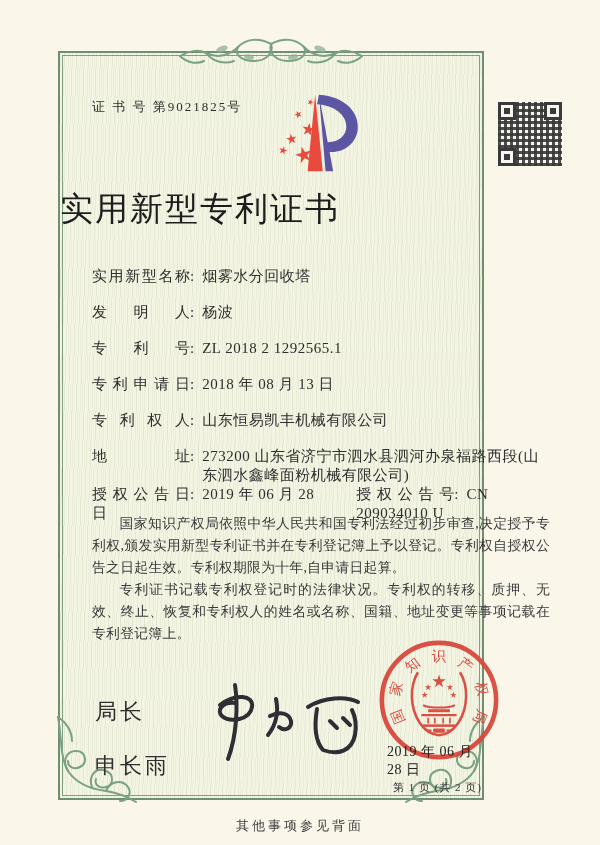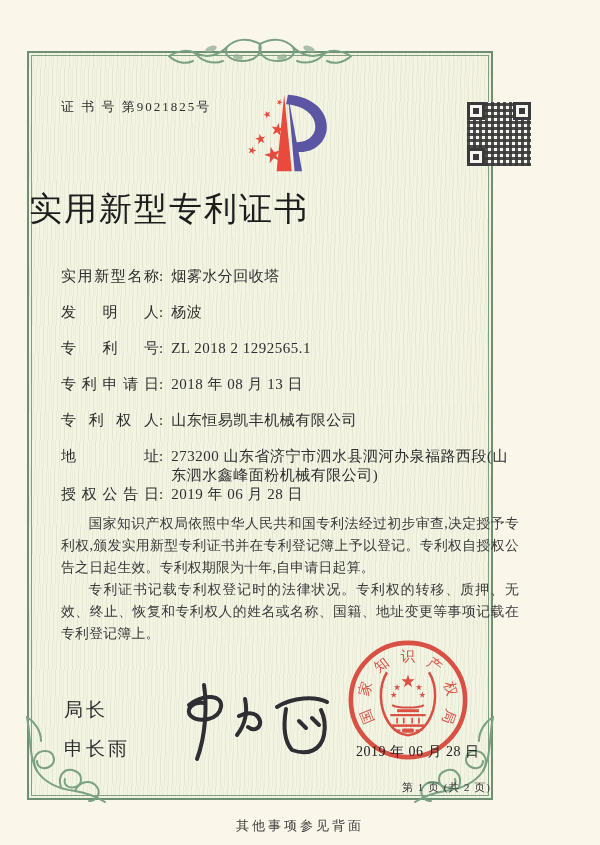--- a/index.html
+++ b/index.html
@@ -8,21 +8,21 @@
     background:#faf7ea;
     font-family:"Liberation Serif","DejaVu Serif",serif;
     color:#2b2b2b;
     position:relative;
     overflow:hidden;
   }
   .page{position:absolute;inset:0;}
 
   
   .frame{
-    position:absolute;left:27px;top:51px;width:466px;height:749px;
+    position:absolute;left:58px;top:51px;width:426px;height:749px;
     border:2px solid #6d8f74;
     box-sizing:border-box;
     background:
       repeating-linear-gradient(92deg, rgba(130,165,125,.10) 0 1px, transparent 1px 4px),
       repeating-linear-gradient(88deg, rgba(130,165,125,.07) 0 1px, transparent 1px 6px),
       #f4f4e3;
   }
   .frame-inner{position:absolute;inset:2px;border:1px solid rgba(109,143,116,.85);pointer-events:none;}
 
   .orn path, .orn ellipse{stroke:#7aa183;stroke-width:2;fill:none;stroke-linecap:round;}
@@ -62,22 +62,22 @@
   .addr .fvalue{display:inline-block;width:350px;line-height:19px;letter-spacing:.5px;}
   .grant-row{display:flex;line-height:19px;}
   .grant-row .pair2{margin-left:42px;}
 
   
   .paras{position:absolute;left:32px;top:453px;width:458px;
     font-size:13.8px;line-height:22px;letter-spacing:.3px;color:#3a3a3a;text-align:justify;margin-top:7px;}
   .paras p{margin:0;text-indent:2em;}
 
   
-  .signoff{position:absolute;left:35px;top:644px;font-size:19px;letter-spacing:3px;color:#2e2e2e;}
-  .signoff .name{margin-top:13px;}
+  .signoff{position:absolute;left:35px;top:644px;font-size:22px;letter-spacing:3px;color:#2e2e2e;}
+  .signoff .name{margin-top:24px;}
   .signature{position:absolute;left:130px;top:622px;}
   .signature path{stroke:#2e2e34;stroke-width:4;fill:none;stroke-linecap:round;stroke-linejoin:round;}
 
   .seal{position:absolute;left:316px;top:584px;width:126px;height:126px;opacity:.93;}
   .seal-red{stroke:#d8453a;fill:none;}
   .seal text{font-family:"Liberation Serif","DejaVu Serif",serif;font-size:17px;fill:#d8453a;}
   .seal-date{position:absolute;left:327px;top:690px;font-size:14px;letter-spacing:.5px;color:#222;z-index:5;}
 
   .page-num{position:absolute;left:0;top:727px;width:100%;text-align:right;font-size:11px;letter-spacing:1px;color:#333;}
   .back-note{position:absolute;left:0;top:817px;width:100%;text-align:center;font-size:13px;letter-spacing:3px;color:#3c3c3c;}
@@ -167,20 +167,23 @@
       </div>
       <div class="frow">
         <span class="flabel">专利权人</span><span class="fcolon">:</span><span class="fvalue">山东恒易凯丰机械有限公司</span>
       </div>
       <div class="frow addr">
         <span class="flabel">地址</span><span class="fcolon">:</span><span class="fvalue">273200 山东省济宁市泗水县泗河办泉福路西段(山东泗水鑫峰面粉机械有限公司)</span>
       </div>
       <div class="grant-row">
         <span class="pair1">
           <span class="flabel">授权公告日</span><span class="fcolon">:</span><span class="fvalue">2019 年 06 月 28 日</span>
+        </span>
+        <span class="pair2">
+          <span class="flabel">授权公告号</span><span class="fcolon">:</span><span class="fvalue">CN 209034010 U</span>
         </span>
       </div>
     </div>
 
     <div class="paras">
       <p>国家知识产权局依照中华人民共和国专利法经过初步审查,决定授予专利权,颁发实用新型专利证书并在专利登记簿上予以登记。专利权自授权公告之日起生效。专利权期限为十年,自申请日起算。</p>
       <p>专利证书记载专利权登记时的法律状况。专利权的转移、质押、无效、终止、恢复和专利权人的姓名或名称、国籍、地址变更等事项记载在专利登记簿上。</p>
     </div>
 
     <div class="signoff">

